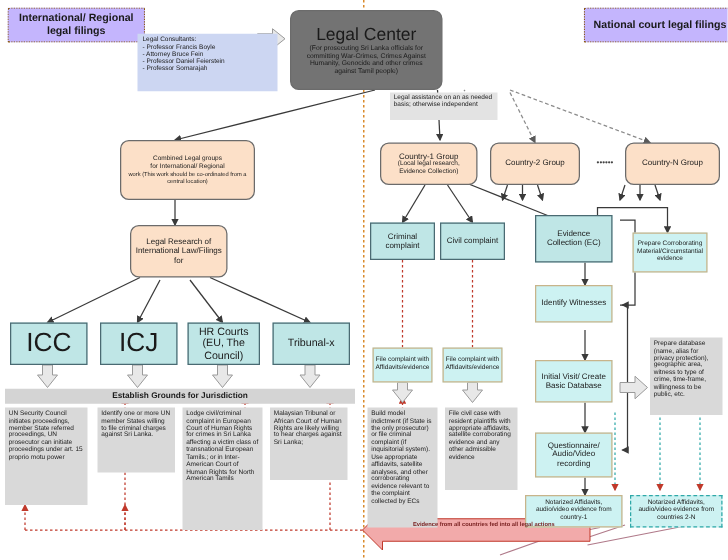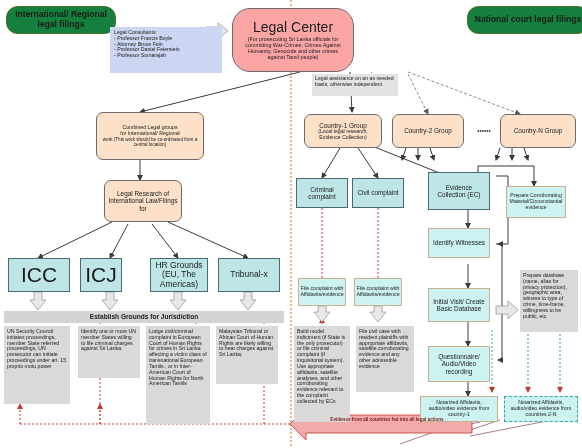--- a/index.html
+++ b/index.html
@@ -4,23 +4,23 @@
 <style>
   html,body{margin:0;padding:0;background:#ffffff;}
   body{width:582px;height:448px;overflow:hidden;
        font-family:"Liberation Sans","DejaVu Sans",sans-serif;color:#1a1a1a;}
   #stage{position:relative;width:582px;height:448px;}
 
   .node{position:absolute;box-sizing:border-box;display:flex;align-items:center;
         justify-content:center;text-align:center;line-height:1.12;}
 
   
-  .tag{background:#15803d;border:1px dotted #8a5a12;color:#1a1a1a;
-       font-weight:bold;font-size:8.5px;border-radius:12px;}
-  .peach{background:#fca5a5;border:1px solid #6b6b6b;border-radius:18px;}
+  .tag{background:#c4b5fd;border:1px dotted #8a5a12;color:#1a1a1a;
+       font-weight:bold;font-size:8.5px;border-radius:1px;}
+  .peach{background:#737373;border:1px solid #6b6b6b;border-radius:7px;}
   .peach2{background:#fce0c8;border:1px solid #6b6b6b;border-radius:7px;}
   .blue{background:#ccd6f2;border:none;}
   .cyan{background:#bfe6e6;border:1px solid #4a6a72;}
   .cyanl{background:#cdf2f2;border:1px solid #c8b48a;}
   .cyand{background:#cdf2f2;border:1px dashed #2fa8a8;}
   .gray{background:#d4d4d4;border:none;}
   .grayl{background:#d9d9d9;border:none;}
   .band{background:#d4d4d4;border:none;font-size:6.6px;font-weight:bold;}
 
   .t-title{font-size:14px;font-weight:500;}
@@ -174,25 +174,25 @@
     <div class="t-xs" style="font-size:4.6px;">work  (This work should be co-ordinated from  a central location)</div>
   </div>
 
   <div class="node peach2" style="left:104px;top:180px;width:78px;height:42px;padding:3px;">
     <span class="t-sm">Legal Research of International Law/Filings for</span>
   </div>
 
   <div class="node cyan" style="left:8px;top:258px;width:62px;height:34px;">
     <span class="t-big">ICC</span>
   </div>
-  <div class="node cyan" style="left:80px;top:258px;width:42px;height:34px;text-align:right;">
+  <div class="node cyan" style="left:80px;top:258px;width:62px;height:34px;text-align:right;">
     <span class="t-big">ICJ</span>
   </div>
   <div class="node cyan" style="left:150px;top:258px;width:58px;height:34px;padding:2px;">
-    <span class="t-mid">HR Grounds (EU, The Americas)</span>
+    <span class="t-mid">HR Courts (EU, The Council)</span>
   </div>
   <div class="node cyan" style="left:218px;top:258px;width:62px;height:34px;padding:4px;">
     <span class="t-mid">Tribunal-x</span>
   </div>
 
   <div class="node band" style="left:4px;top:311px;width:280px;height:12px;">
     <span>Establish Grounds for Jurisdiction</span>
   </div>
 
   <div class="node grayl lefttx" style="left:4px;top:326px;width:66px;height:78px;padding:3px;">

